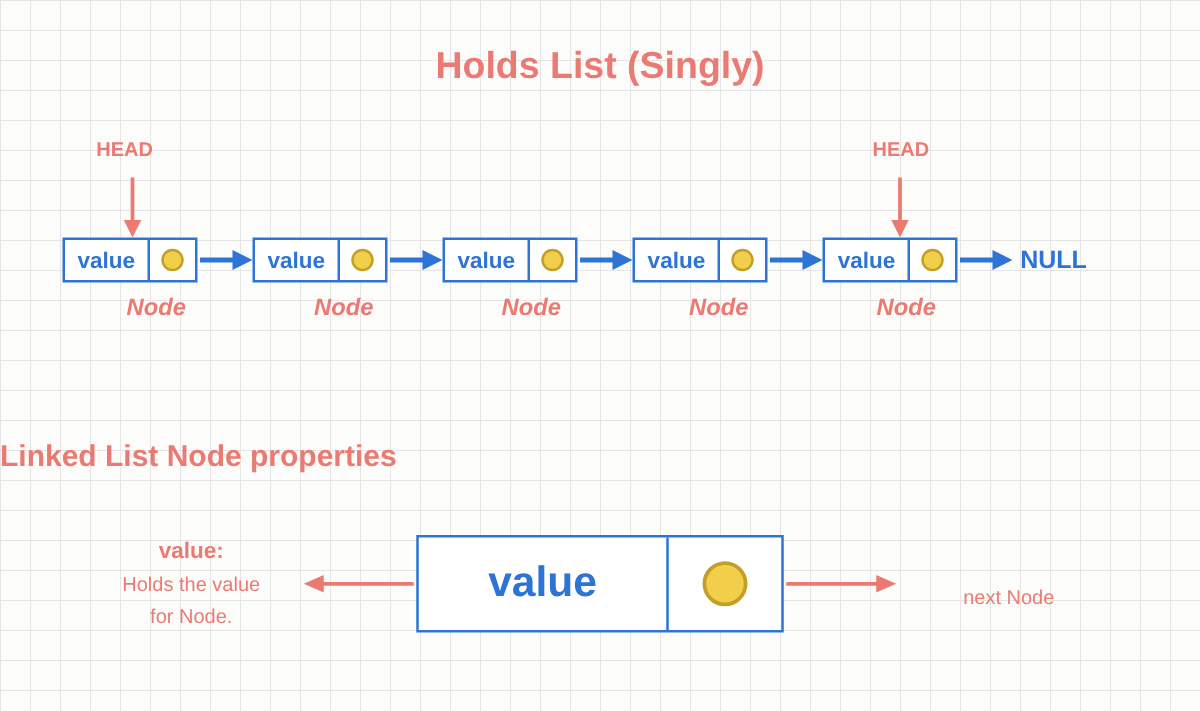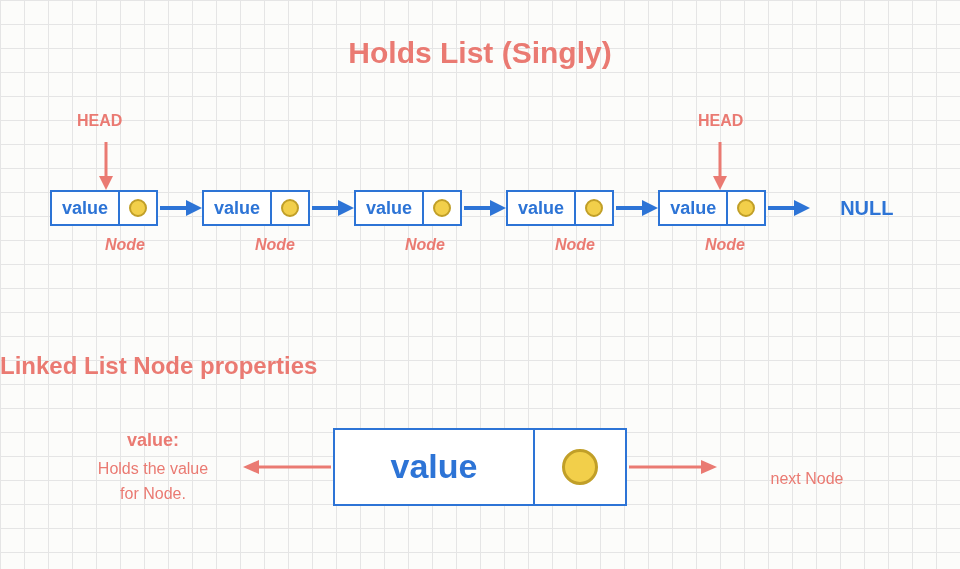--- a/index.html
+++ b/index.html
@@ -69,21 +69,20 @@
     display: flex; align-items: center; justify-content: center;
   }
   .arrow-blue svg { width: 44px; height: 20px; }
   .nullbox {
     display: flex;
     align-items: center;
     color: #2d74d6;
     font-weight: 700;
     font-size: 20px;
     padding-left: 6px;
-    margin-left: 24px;
   }
 
   
   .ht-label {
     position: absolute;
     top: 112px;
     color: #ea7a72;
     font-weight: 700;
     font-size: 16px;
   }
@@ -101,21 +100,21 @@
   .node-caption-row {
     position: absolute;
     top: 236px;
     left: 50px;
     display: flex;
   }
   .node-caption {
     color: #ea7a72;
     font-style: italic;
     font-weight: 700;
-    font-size: 16px;
+    font-size: 19px;
     text-align: center;
     width: 150px;
   }
 
   
   .title-sub {
     position: absolute;
     top: 352px;
     left: 0; right: 0;
     text-align: left;

